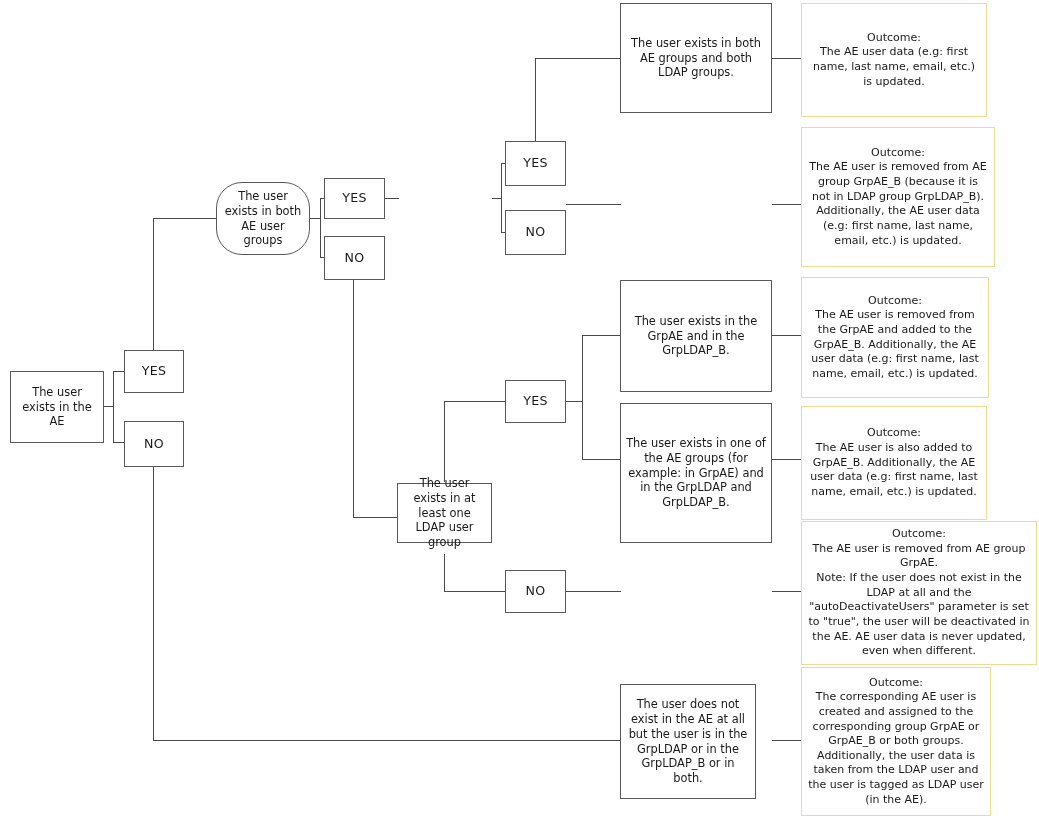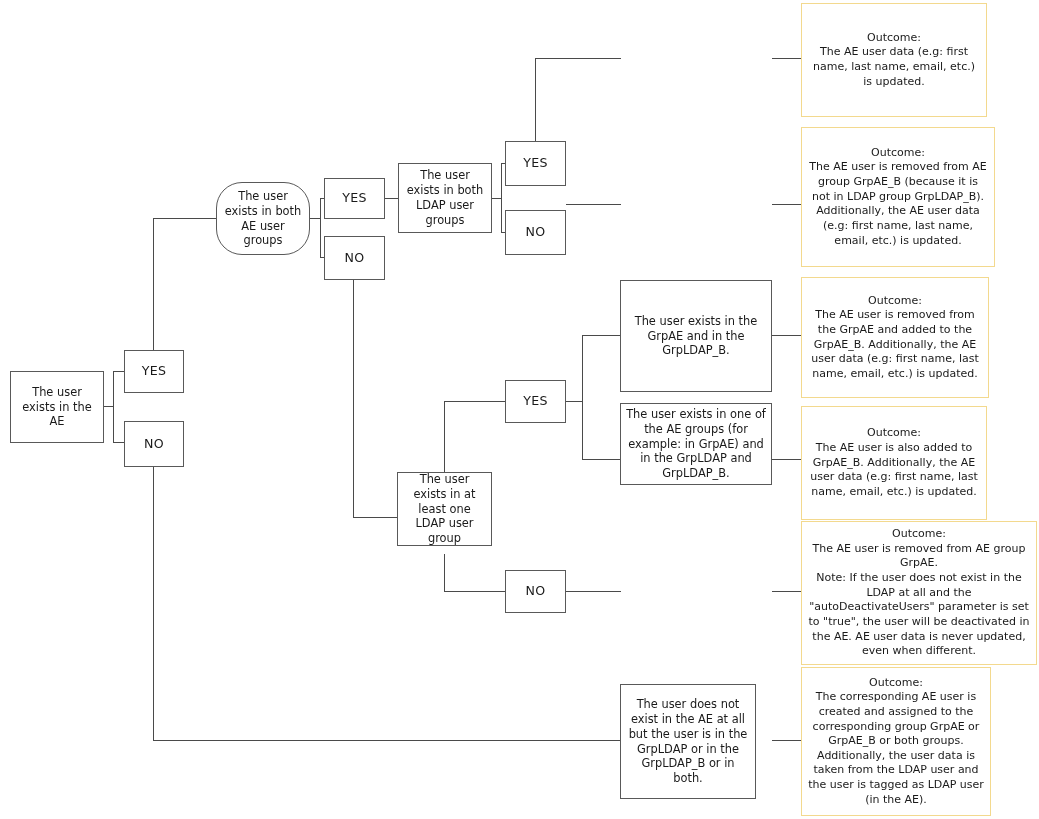--- a/index.html
+++ b/index.html
@@ -136,51 +136,51 @@
   </div>
 
   <div class="node box-yn" style="left:324px; top:178px; width:61px; height:41px;">
     <span>YES</span>
   </div>
 
   <div class="node box-yn" style="left:324px; top:236px; width:61px; height:44px;">
     <span>NO</span>
   </div>
 
-  <div class="node box-dark" style="left:398px; top:163px; width:94px; height:70px;">
-    <span>The user exists in both LDAP user groups</span>
-  </div>
 
   <div class="node box-yn" style="left:505px; top:141px; width:61px; height:45px;">
     <span>YES</span>
   </div>
 
   <div class="node box-yn" style="left:505px; top:210px; width:61px; height:45px;">
     <span>NO</span>
   </div>
 
-  <div class="node box-dark" style="left:397px; top:472px; width:95px; height:74px;">
+  <div class="node box-dark" style="left:397px; top:483px; width:95px; height:60px;">
     <span>The user exists in at least one LDAP user group</span>
   </div>
 
   <div class="node box-yn" style="left:505px; top:380px; width:61px; height:43px;">
     <span>YES</span>
   </div>
 
   <div class="node box-yn" style="left:505px; top:570px; width:61px; height:43px;">
     <span>NO</span>
   </div>
 
+  <div class="node box-dark" style="left:620px; top:3px; width:152px; height:110px;">
+    <span>The user exists in both AE groups and both LDAP groups.</span>
+  </div>
 
 
   <div class="node box-dark" style="left:620px; top:280px; width:152px; height:112px;">
     <span>The user exists in the GrpAE and in the GrpLDAP_B.</span>
   </div>
 
-  <div class="node box-dark" style="left:620px; top:403px; width:152px; height:82px;">
+  <div class="node box-dark" style="left:620px; top:403px; width:152px; height:140px;">
     <span>The user exists in one of the AE groups (for example: in GrpAE) and in the GrpLDAP and GrpLDAP_B.</span>
   </div>
 
 
   <div class="node box-dark" style="left:620px; top:684px; width:136px; height:115px;">
     <span>The user does not exist in the AE at all but the user is in the GrpLDAP or in the GrpLDAP_B or in both.</span>
   </div>
 
   <div class="node box-outcome" style="left:801px; top:3px; width:186px; height:114px;">
     <span>Outcome:

